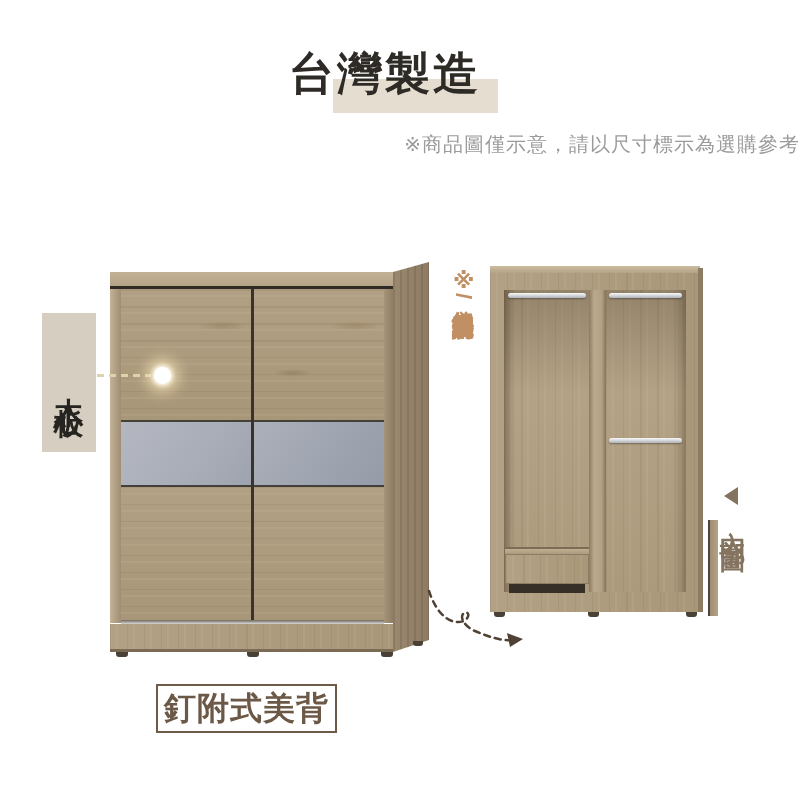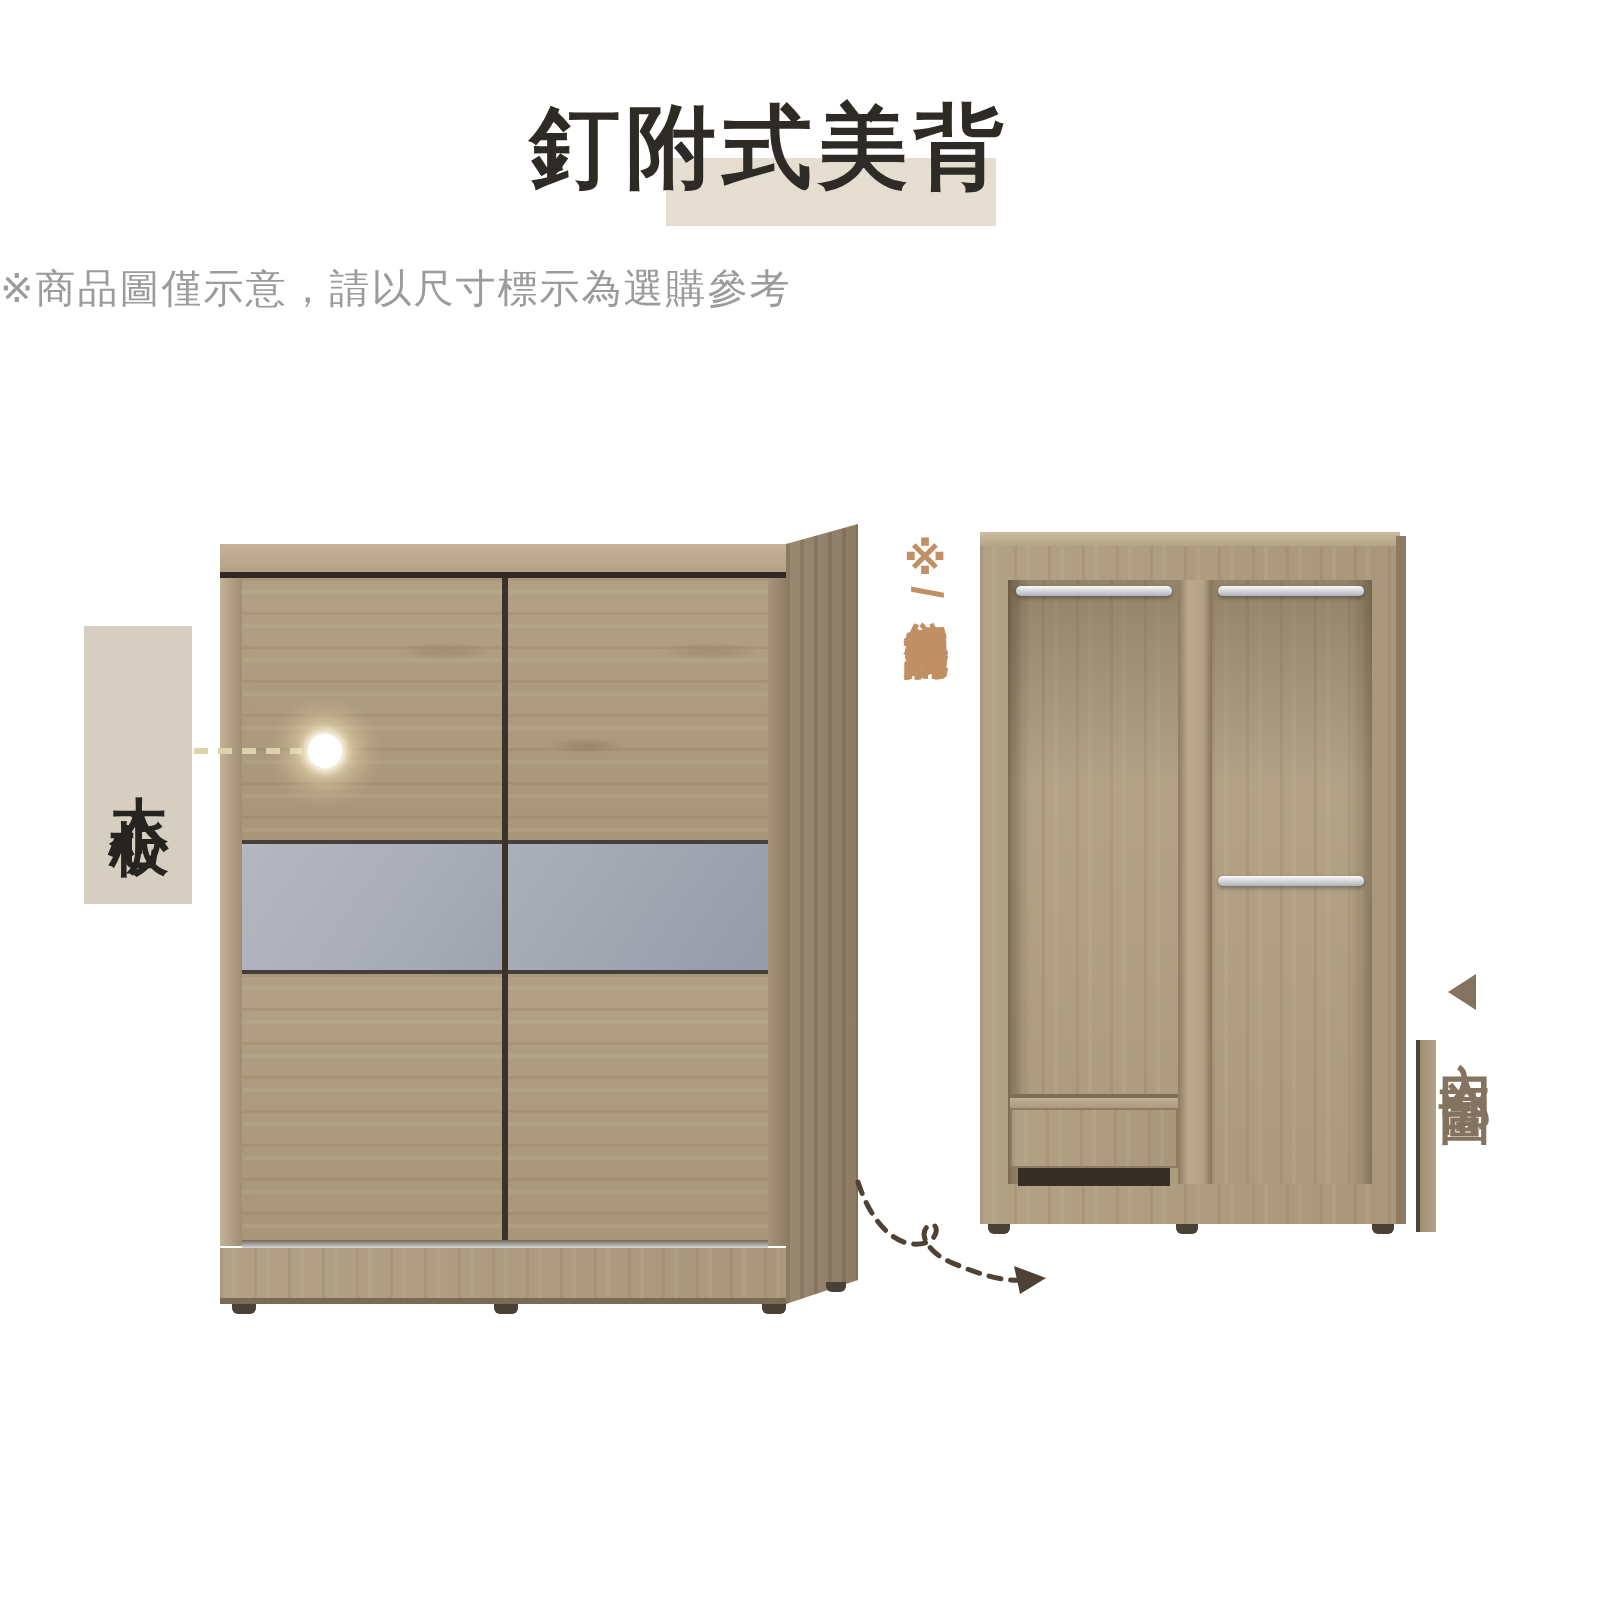--- a/index.html
+++ b/index.html
@@ -9,21 +9,21 @@
   }
   .abs{position:absolute;}
 
   
   .title-hl{left:333px;top:79px;width:165px;height:34px;background:var(--title_highlight,#e5ddcf);}
   .page-title{
     left:0;right:30px;top:44px;text-align:center;
     font-size:45px;font-weight:bold;letter-spacing:3px;color:var(--title_text,#2e2b27);z-index:2;
   }
   .page-subtitle{
-    left:0;right:0;top:131px;text-align:left;
+    left:0;right:0;top:131px;text-align:right;
     font-size:20px;letter-spacing:1px;color:var(--subtitle_text,#9b9b9b);z-index:2;
   }
 
   
   .grain-h{
     background:
       repeating-linear-gradient(to bottom, rgba(116,92,62,.13) 0 1.5px, rgba(0,0,0,0) 1.5px 6px,
         rgba(210,195,165,.14) 6px 8px, rgba(0,0,0,0) 8px 17px),
       linear-gradient(to bottom,#b1a084,#a89678);
   }
@@ -144,21 +144,21 @@
     font-size:13.5px;font-weight:bold;letter-spacing:.5px;color:var(--badge_text,#fff);
   }
   .island{left:164px;top:13px;width:30px;height:65px;}
 </style>
 </head>
 <body>
 
 <div class="canvas">
 
   <div class="abs title-hl"></div>
-  <div class="abs page-title">釘附式美背</div>
+  <div class="abs page-title">台灣製造</div>
   <div class="abs page-subtitle">※商品圖僅示意，請以尺寸標示為選購參考</div>
 
   <div class="abs w1">
     <div class="abs w1-side"></div>
     <div class="abs w1-front">
       <div class="abs w1-toprail"></div>
       <div class="abs w1-recess"></div>
       <div class="abs w1-lstile"></div>
       <div class="abs w1-rstile"></div>
       <div class="abs w1-doors">
@@ -211,15 +211,16 @@
   <div class="abs mirror-note">※無內鏡/加內鏡另計請詢問</div>
 
   <div class="abs interior-pointer"></div>
   <div class="abs interior-label">內部圖</div>
 
   <svg class="abs flow-arrow" viewBox="0 0 800 800">
     <path d="M429,591 C436,613 450,626 464,621 C470,618 469,610 464,613 C459,617 464,626 475,631 C489,637 502,641 511,640" fill="none" stroke="#4f4133" stroke-width="2.5" stroke-dasharray="6 5" stroke-linecap="round"></path>
     <polygon points="523,639 507,633 510,647" fill="#4f4133"></polygon>
   </svg>
 
+  <div class="abs back-panel-label">釘附式美背</div>
 
 
 </div>
 
 </body></html>

